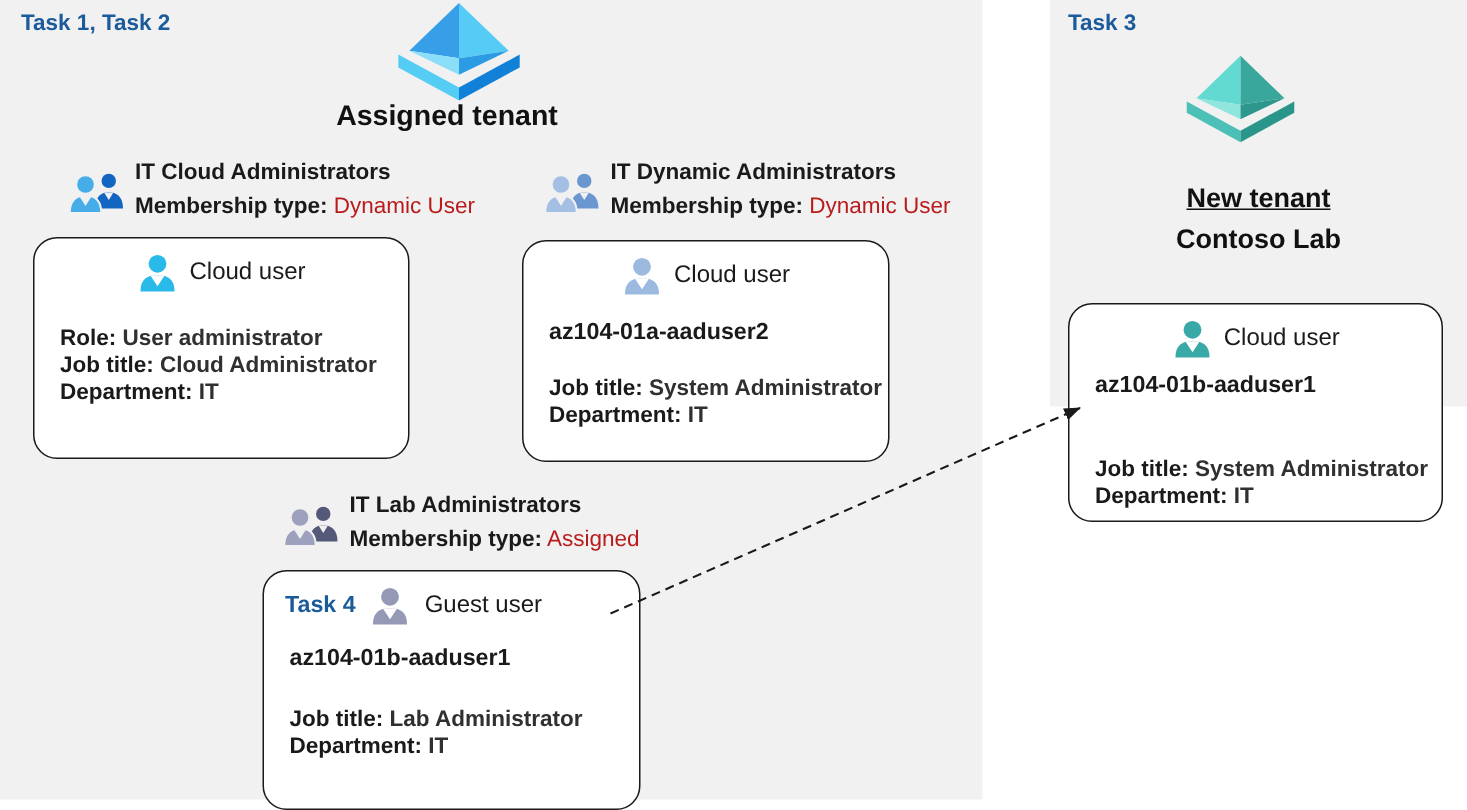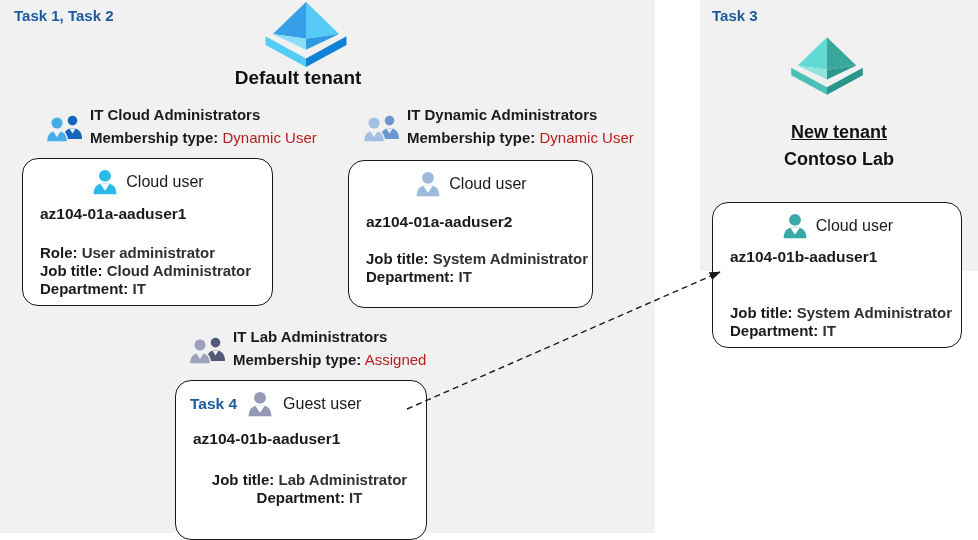--- a/index.html
+++ b/index.html
@@ -27,21 +27,21 @@
   .user-icon{width:28px;height:28px;flex:0 0 auto;}
   .user-type{color:#1a1a1a;}
   .task-inline{font-size:15.5px;font-weight:700;color:#1b5a9b;}
   .user-name{font-size:15.5px;font-weight:700;margin:9px 0 0 17px;}
   .attrs{margin:21px 0 0 17px;font-size:15px;line-height:18px;}
   .attr b{font-weight:700;}
   .attr span{color:#303030;font-weight:bold;}
   .c2 .user-name{margin-top:15px;}
   .c2 .attrs{margin-top:19px;}
   .c3 .user-name{margin-top:12px;}
-  .c3 .attrs{margin-top:23px;text-align:center;}
+  .c3 .attrs{margin-top:23px;}
   .c4 .user-name{margin-top:8px;}
   .c4 .attrs{margin-top:38px;}
   
   .notch{fill:#ffffff;}
   .notch-g{fill:#f1f1f1;}
   .front-outline{stroke:#f1f1f1;stroke-width:1.3;}
   .arrow-overlay{position:absolute;left:0;top:0;width:978px;height:540px;pointer-events:none;}
 </style>
 </head>
 <body>
@@ -52,21 +52,21 @@
 
   <svg class="abs" style="left:263px;top:2px;width:86px;height:65px;" viewBox="0 0 70 53">
     <polygon points="35,0 8,26 35,30" fill="#379fe8"></polygon>
     <polygon points="35,0 62,26 35,30" fill="#55cbf5"></polygon>
     <polygon points="8,26 35,39 35,30" fill="#8adef8"></polygon>
     <polygon points="62,26 35,39 35,30" fill="#2b9ce4"></polygon>
     <polygon points="2,28 35,46 35,53 2,35" fill="#55ccf4"></polygon>
     <polygon points="35,46 68,28 68,35 35,53" fill="#1181d8"></polygon>
   </svg>
 
-  <div class="tenant-title" style="left:190px;top:67px;width:216px;">Default tenant</div>
+  <div class="tenant-title" style="left:190px;top:67px;width:216px;">Assigned tenant</div>
 
   <div class="group" style="left:45px;top:106px;">
     <svg class="group-icon" viewBox="0 0 38 31">
       <circle cx="27.5" cy="7.6" r="4.8" fill="#1266c2"></circle>
       <path d="M18.5,26 C18.5,18 22.5,15.2 27.5,15.2 C32.5,15.2 37,18 37,26 Z" fill="#1266c2"></path>
       <path class="notch-g" d="M24.4,15.4 L30.6,15.4 L27.5,20.4 Z"></path>
       <circle class="front-outline" cx="12" cy="10" r="6.2" fill="#46ade8"></circle>
       <path class="front-outline" d="M1.5,29 C1.5,20 6.5,17.3 12,17.3 C17.5,17.3 22.5,20 22.5,29 Z" fill="#46ade8"></path>
       <path class="notch-g" d="M7.8,17.6 L16.2,17.6 L12,24.3 Z"></path>
     </svg>
@@ -108,21 +108,20 @@
 
   <div class="card c1" style="left:22px;top:158px;width:251px;height:148px;">
     <div class="card-header">
       <svg class="user-icon" viewBox="0 0 32 32">
         <circle cx="16" cy="9" r="6.8" fill="#2abae9"></circle>
         <path d="M3,30 C3,20.5 8.5,17.5 16,17.5 C23.5,17.5 29,20.5 29,30 Z" fill="#2abae9"></path>
         <path class="notch" d="M10.5,17.7 L21.5,17.7 L16,26 Z"></path>
       </svg>
       <span class="user-type">Cloud user</span>
     </div>
-    <div class="user-name">az104-01a-aaduser1</div>
     <div class="attrs">
       <div class="attr"><b>Role:</b> <span>User administrator</span></div>
       <div class="attr"><b>Job title:</b> <span>Cloud Administrator</span></div>
       <div class="attr"><b>Department:</b> <span>IT</span></div>
     </div>
   </div>
 
   <div class="card c2" style="left:348px;top:160px;width:245px;height:148px;">
     <div class="card-header">
       <svg class="user-icon" viewBox="0 0 32 32">

